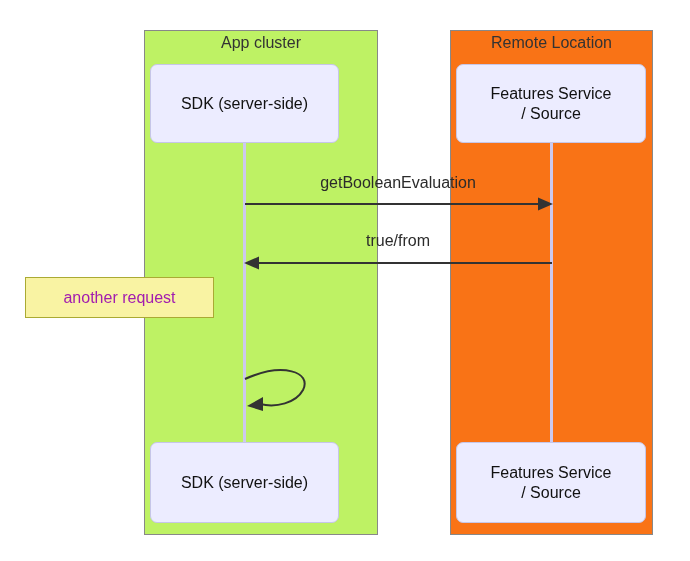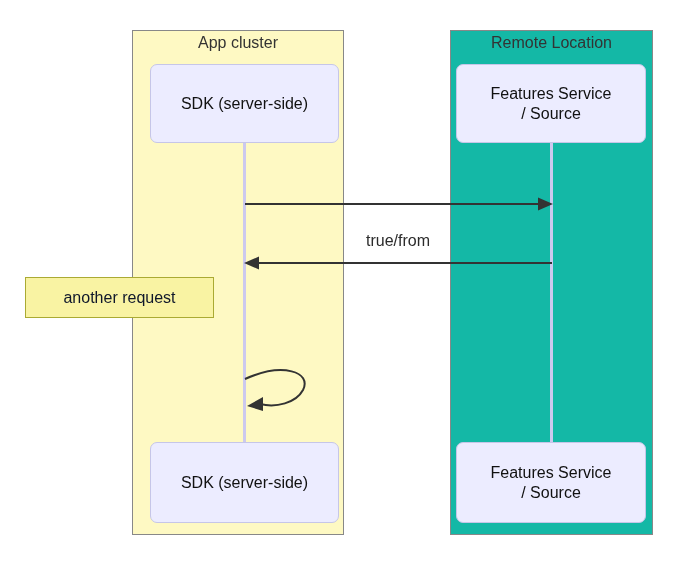--- a/index.html
+++ b/index.html
@@ -3,22 +3,22 @@
 <meta charset="utf-8">
 <style>
   html, body { margin: 0; padding: 0; background: #ffffff; }
   body { width: 690px; height: 561px; position: relative; overflow: hidden;
          font-family: "Liberation Sans", "DejaVu Sans", sans-serif; color: #222; }
 
   .canvas { position: absolute; left: 0; top: 0; width: 690px; height: 561px; }
 
   
   .frame { position: absolute; top: 30px; height: 505px; border: 1px solid #888888; box-sizing: border-box; }
-  .frame-app    { left: 132px; width: 212px; background: #fef9c3; }
-  .frame-remote { left: 450px; width: 203px; background: #14b8a6; }
+  .frame-app    { left: 144px; width: 234px; background: #bef264; }
+  .frame-remote { left: 450px; width: 203px; background: #f97316; }
   .frame-title  { position: absolute; top: 3px; left: 0; width: 100%;
                   text-align: center; font-size: 16px; color: #333; }
 
   
   svg.wires { position: absolute; left: 0; top: 0; width: 690px; height: 561px; }
 
   
   .actor { position: absolute; background: #ECECFF; border: 1px solid #C6C6E8;
            border-radius: 7px; box-sizing: border-box;
            display: flex; flex-direction: column; align-items: center; justify-content: center;
@@ -32,21 +32,21 @@
   .msg-label { position: absolute; transform: translateX(-50%); white-space: nowrap;
                font-size: 16px; color: #2b2b2b; }
   .msg-1 { left: 398px; top: 174px; }
   .msg-2 { left: 398px; top: 232px; }
   .msg-3 { left: 245px; top: 349px; }
 
   
   .note { position: absolute; left: 25px; top: 277px; width: 189px; height: 41px;
           background: #F9F3A3; border: 1px solid #AAAA33; box-sizing: border-box;
           display: flex; align-items: center; justify-content: center;
-          font-size: 16px; color: #0f172a; }
+          font-size: 16px; color: #a21caf; }
 </style>
 </head>
 <body>
 
 <div class="canvas">
 
   <div class="frame frame-app">
     <div class="frame-title">App cluster</div>
   </div>
   <div class="frame frame-remote">
@@ -76,19 +76,20 @@
     <span>/ Source</span>
   </div>
   <div class="actor actor-sdk-bottom">
     <span>SDK (server-side)</span>
   </div>
   <div class="actor actor-feat-bottom">
     <span>Features Service</span>
     <span>/ Source</span>
   </div>
 
+  <div class="msg-label msg-1">getBooleanEvaluation</div>
   <div class="msg-label msg-2">true/from</div>
 
   <div class="note">
     <span>another request</span>
   </div>
 
 </div>
 
 </body></html>

